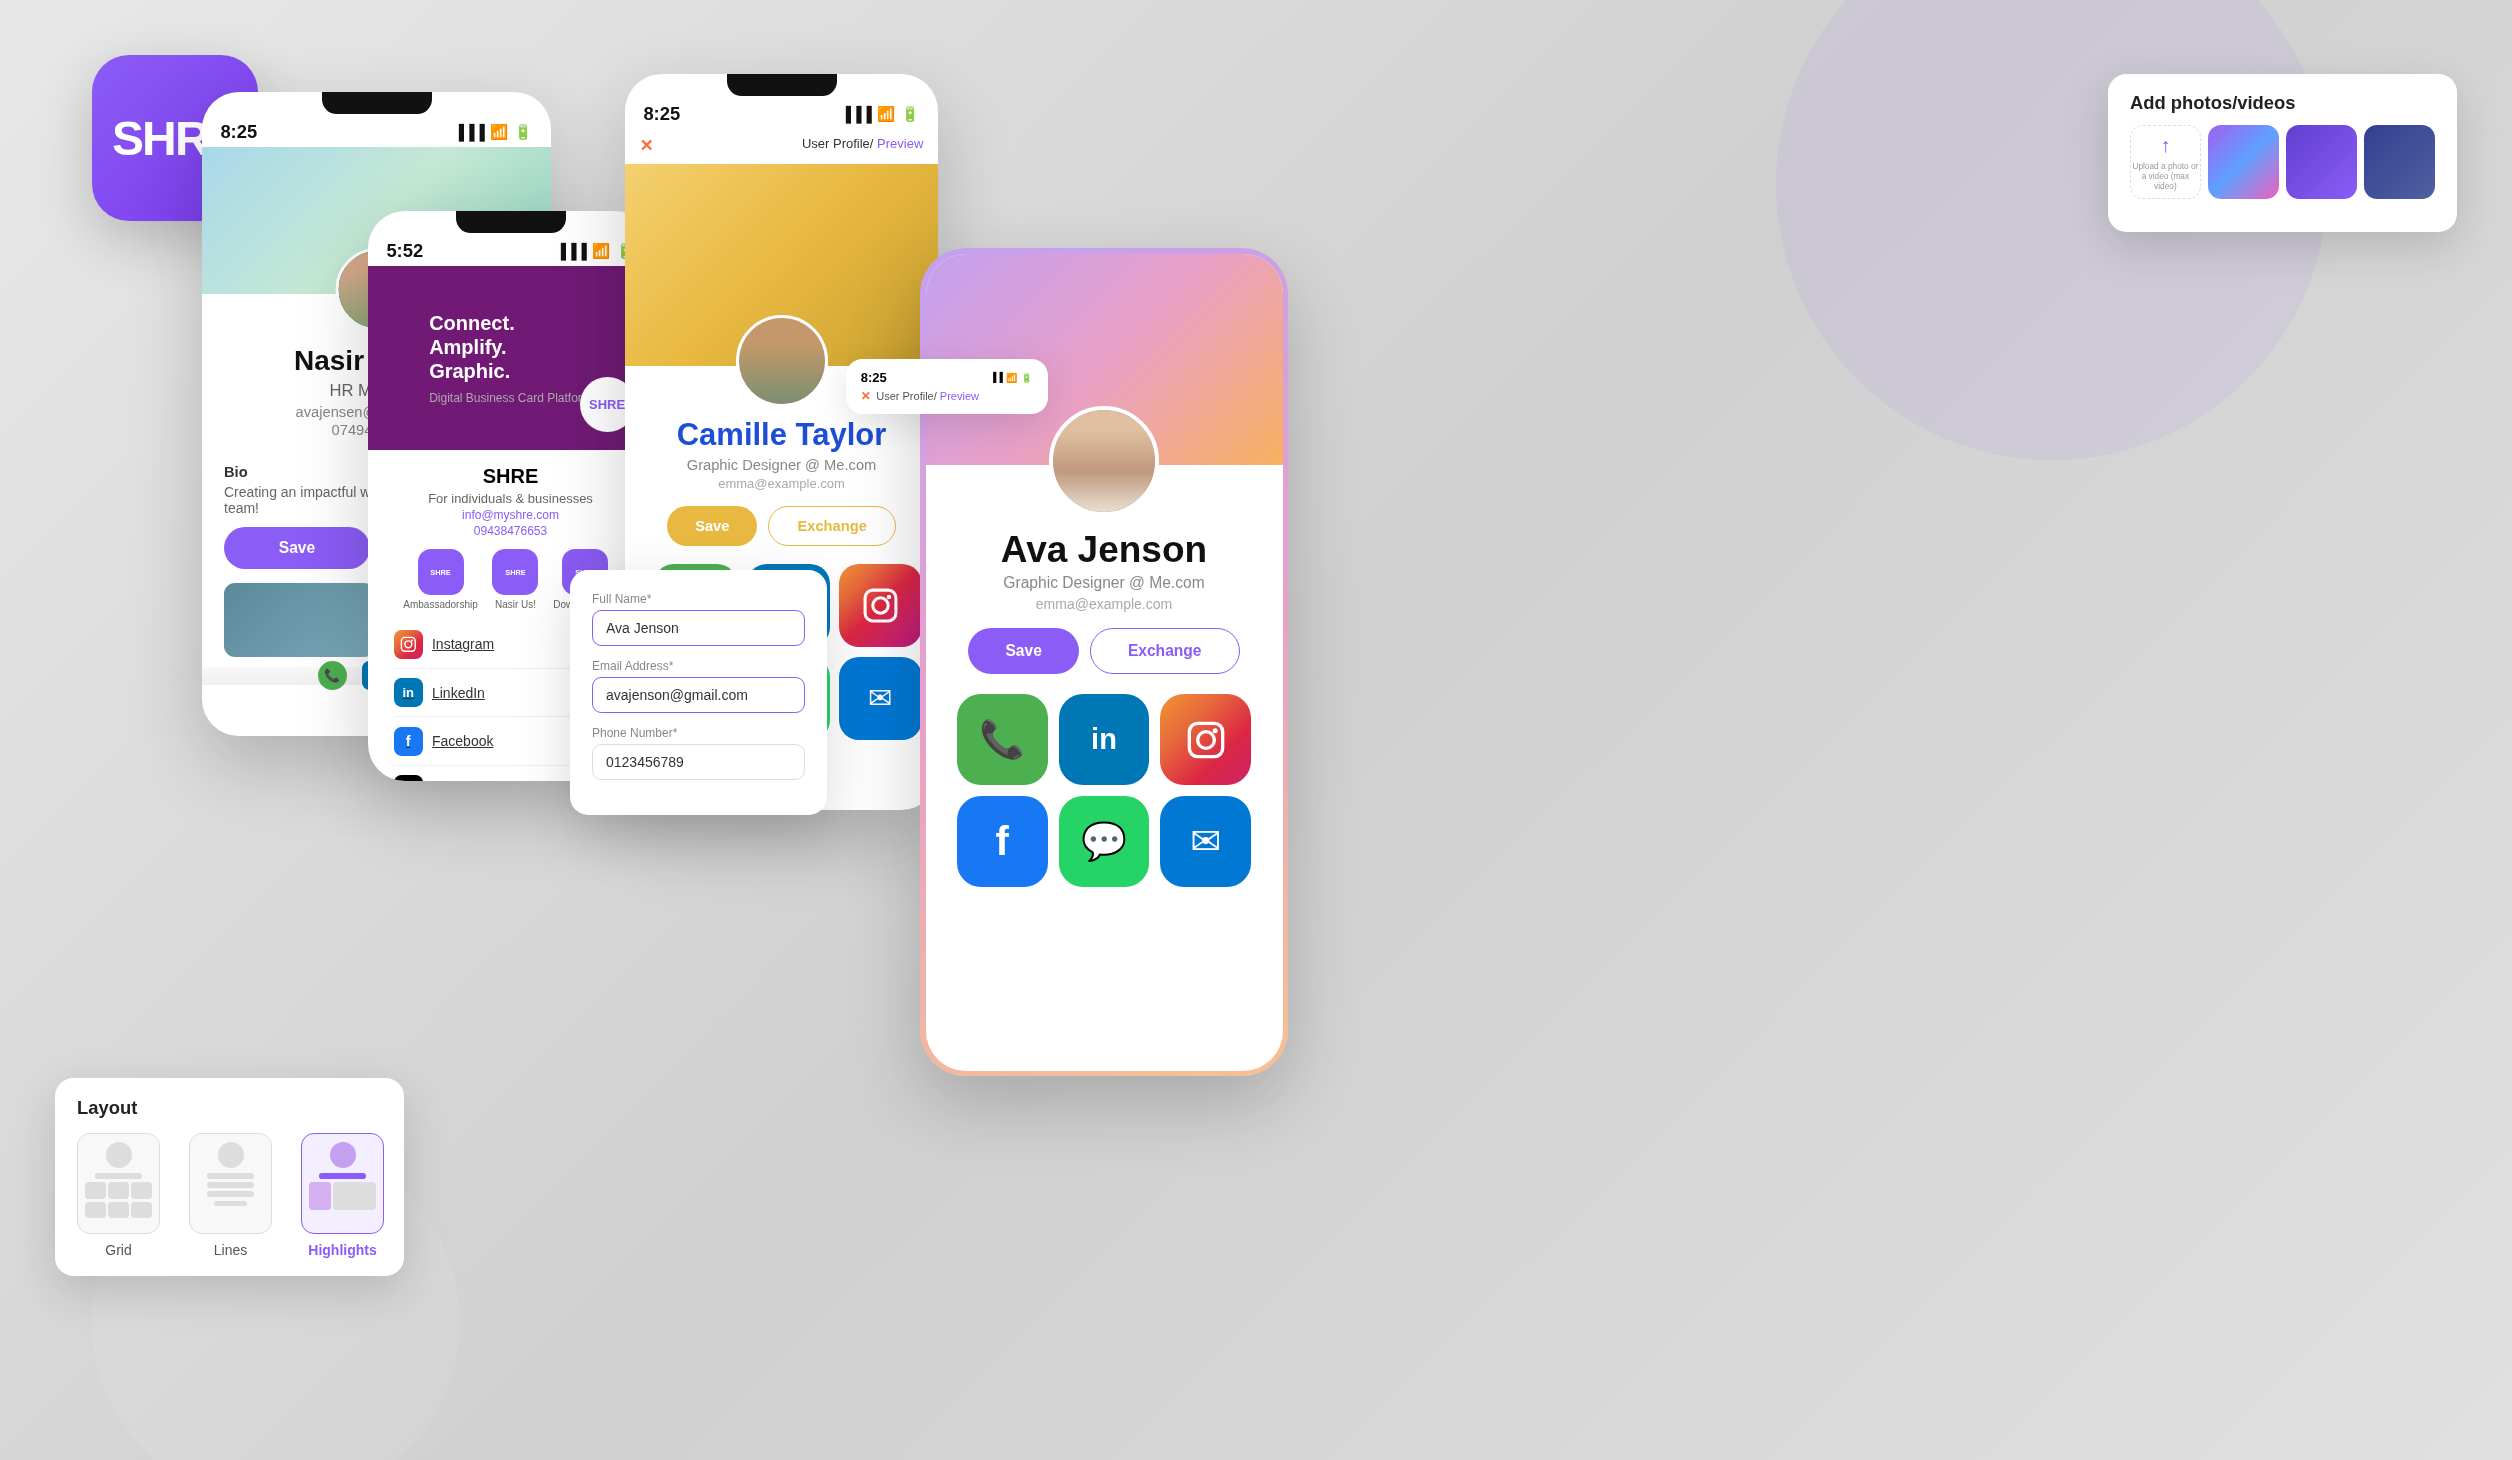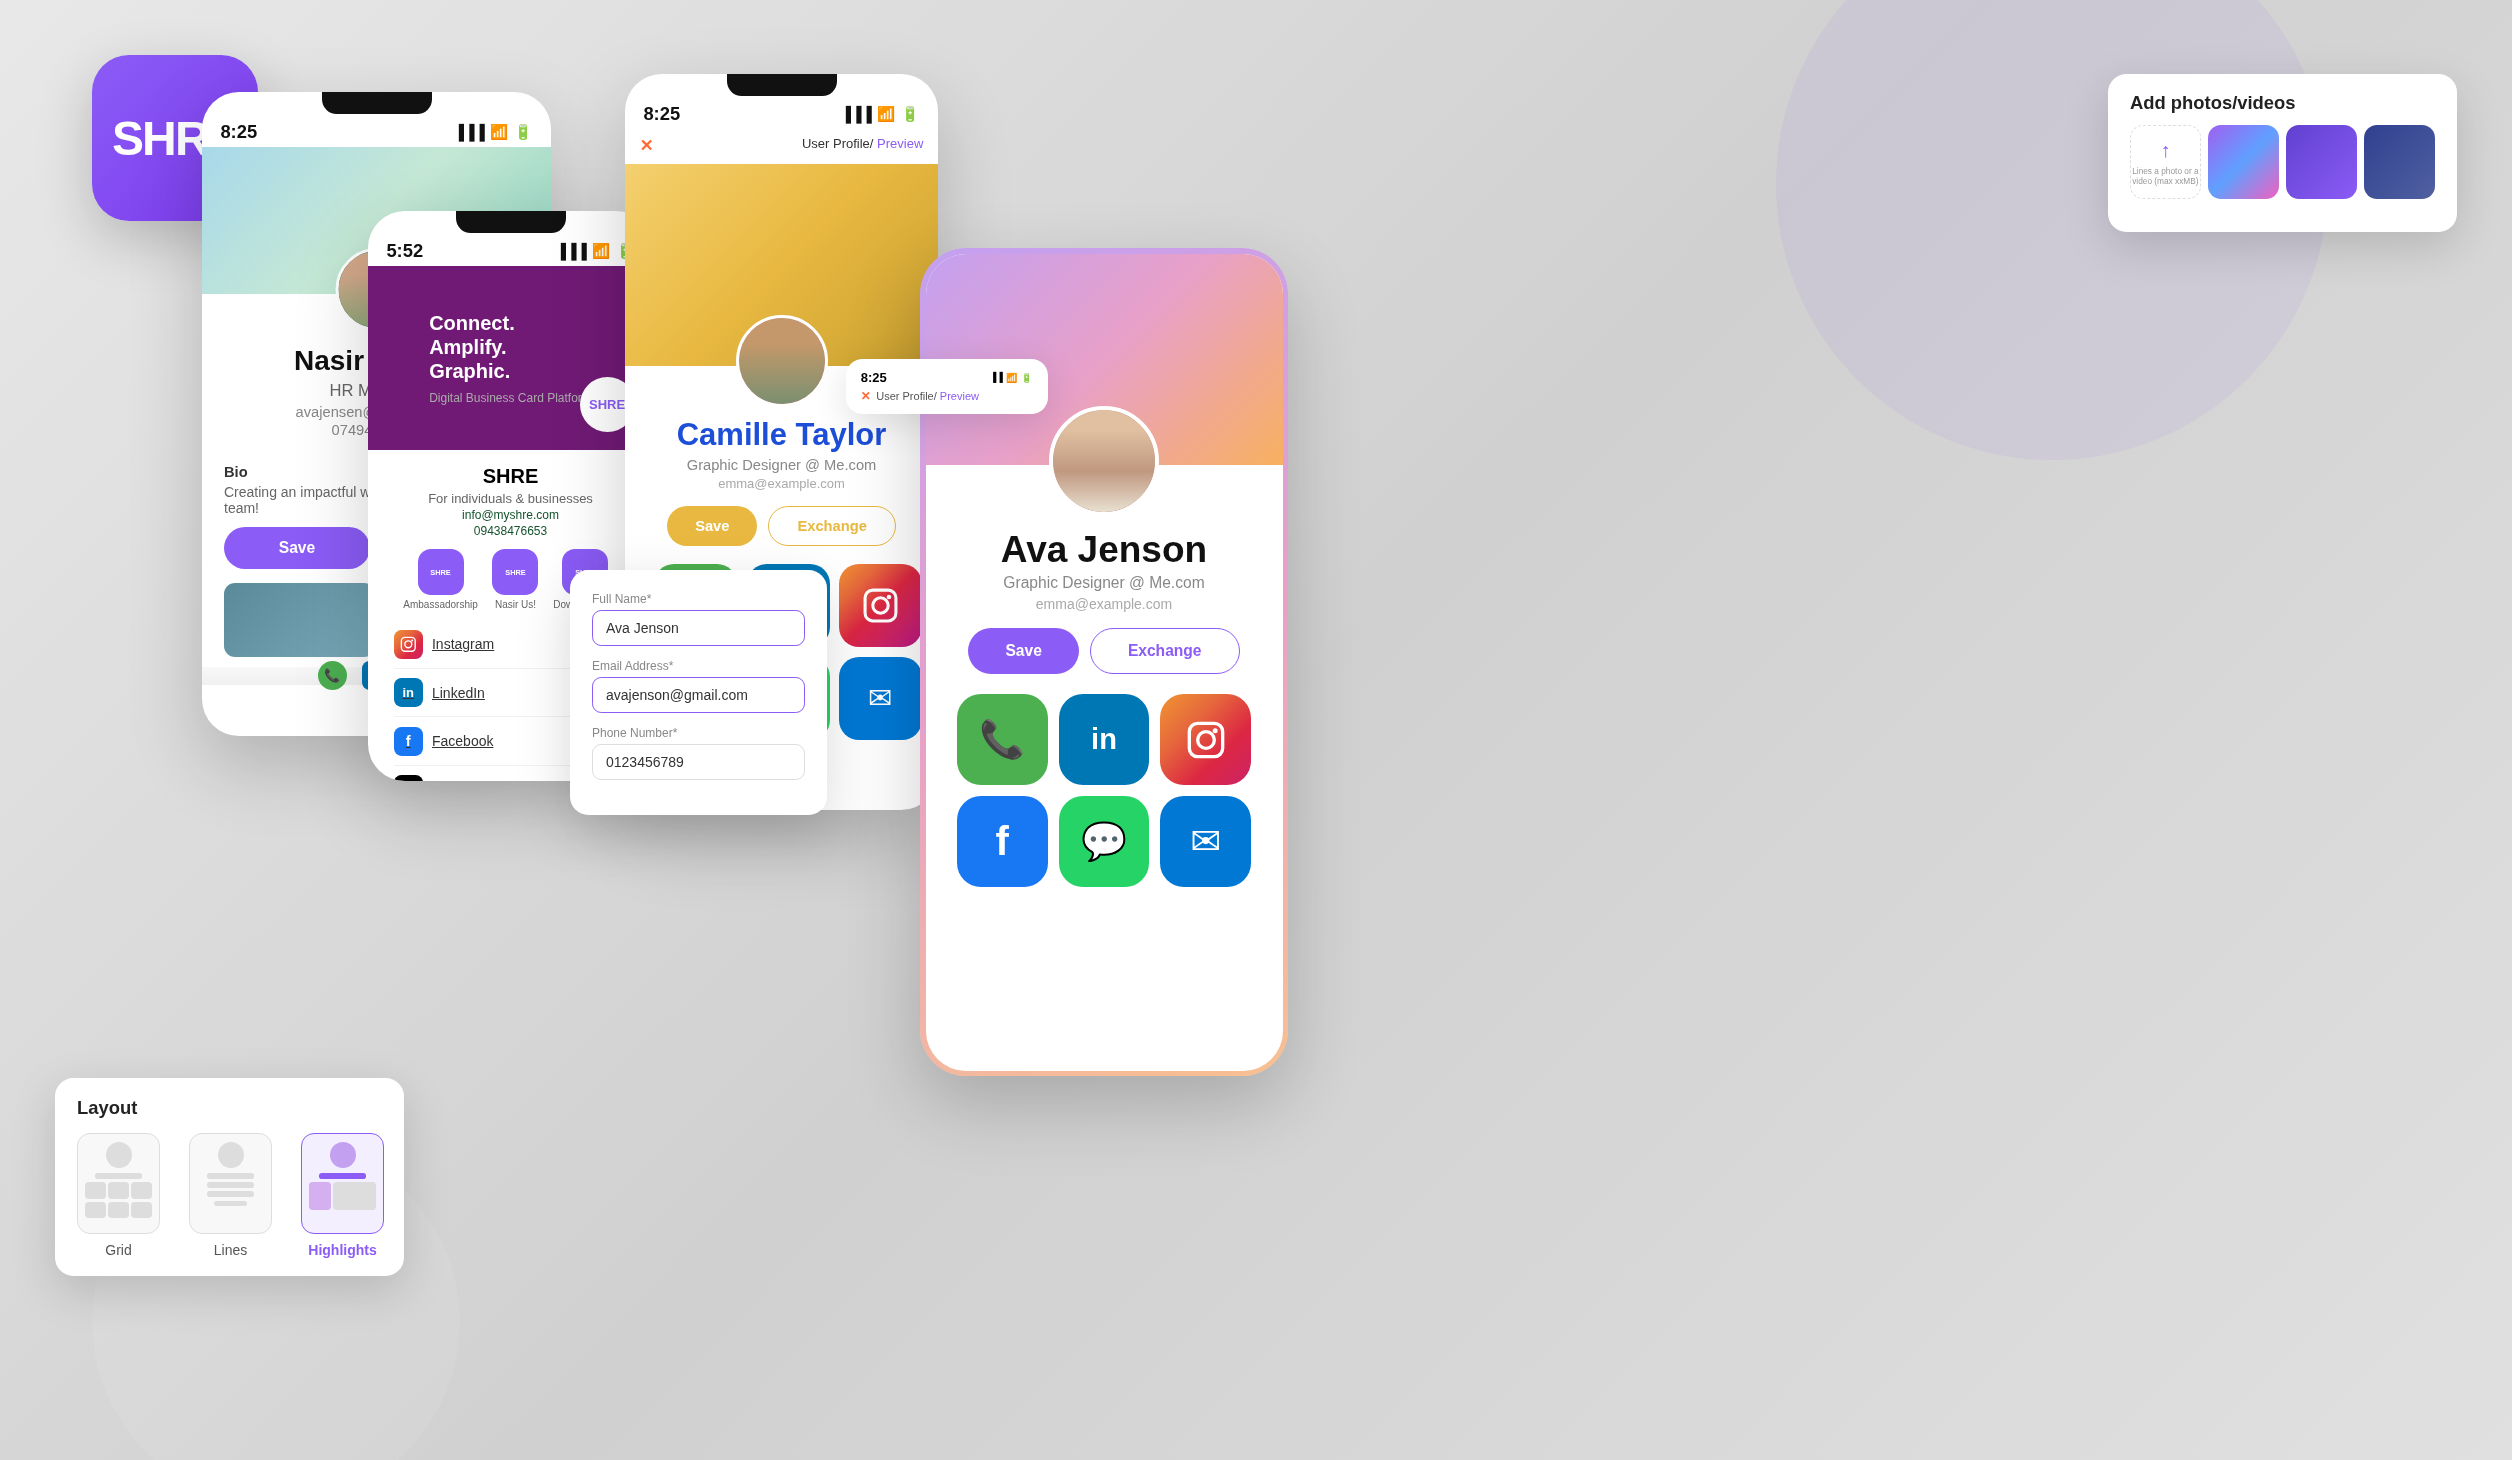--- a/index.html
+++ b/index.html
@@ -240,21 +240,21 @@
     }
     .phone2-desc {
       font-size: 13px;
       text-align: center;
       color: #666;
       margin-bottom: 1.8px;
     }
     .phone2-contact {
       font-size: 12px;
       text-align: center;
-      color: #14532d;
+      color: #8b5cf6;
       margin-bottom: 1.8px;
     }
     .phone2-actions {
       display: flex;
       gap: 14.7px;
       justify-content: center;
       margin: 11px 0;
     }
     .action-icon-btn {
       display: flex;
@@ -940,21 +940,21 @@
       <span class="layout-label active">Highlights</span>
     </div>
   </div>
 </div>
 
 <div class="add-photos-panel">
   <div class="add-photos-title">Add photos/videos</div>
   <div class="photos-row">
     <div class="upload-box">
       <div class="upload-icon">↑</div>
-      <span style="font-size:8.3px;color:#999;text-align:center">Lines a photo or a video (max xxMB)</span>
+      <span style="font-size:8.3px;color:#999;text-align:center">Upload a photo or a video (max video)</span>
     </div>
     <div class="photo-thumb-add">
       <div class="thumb-gradient-1"></div>
     </div>
     <div class="photo-thumb-add">
       <div class="thumb-gradient-2"></div>
     </div>
     <div class="photo-thumb-add">
       <div class="thumb-gradient-3"></div>
     </div>

